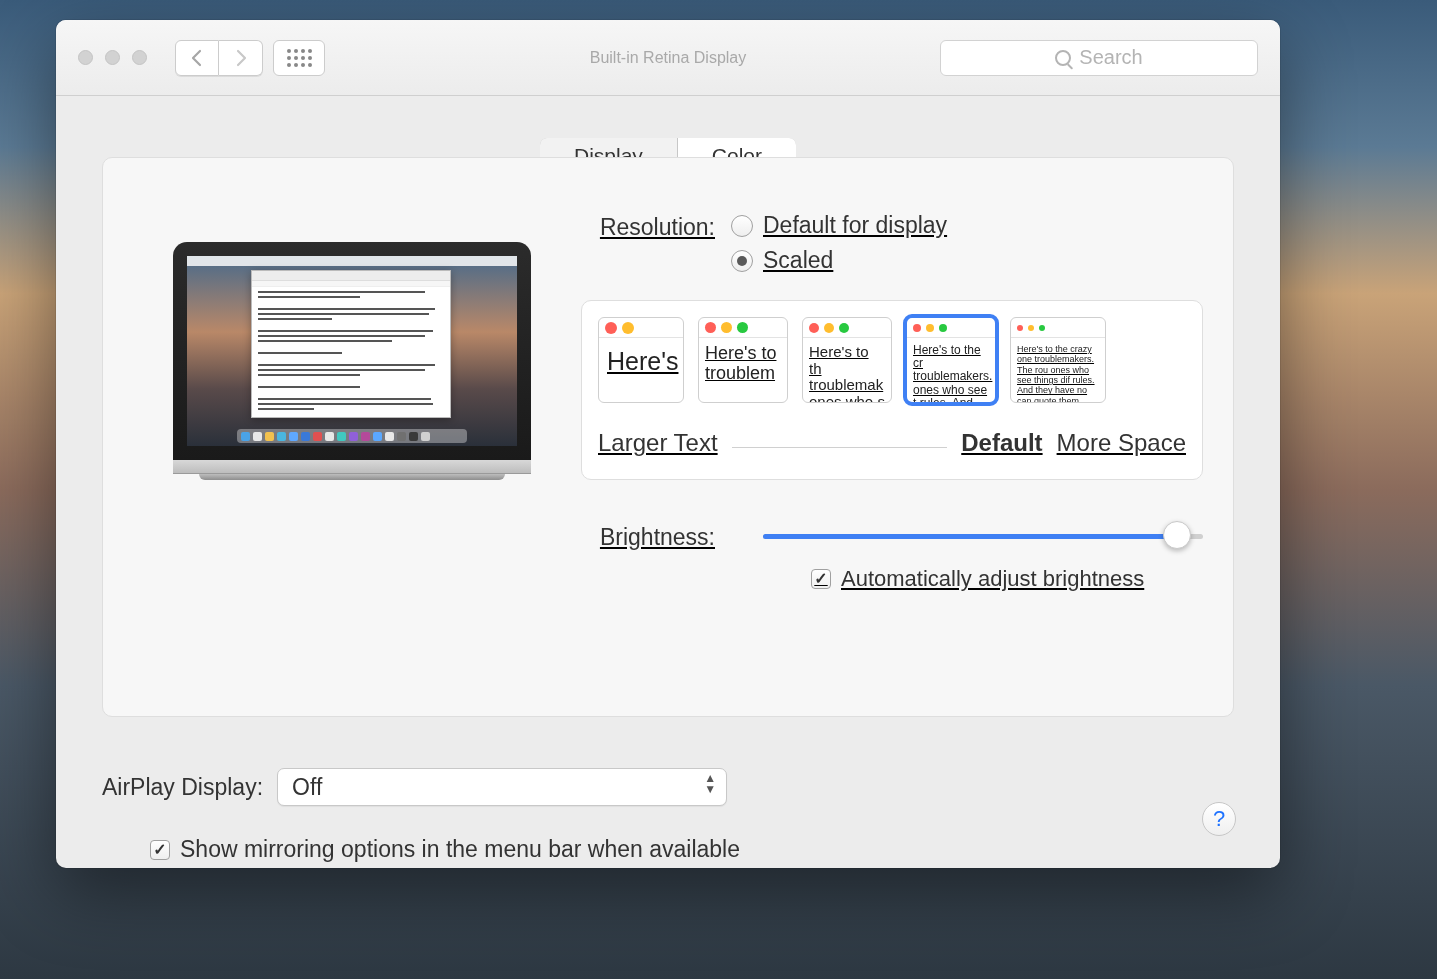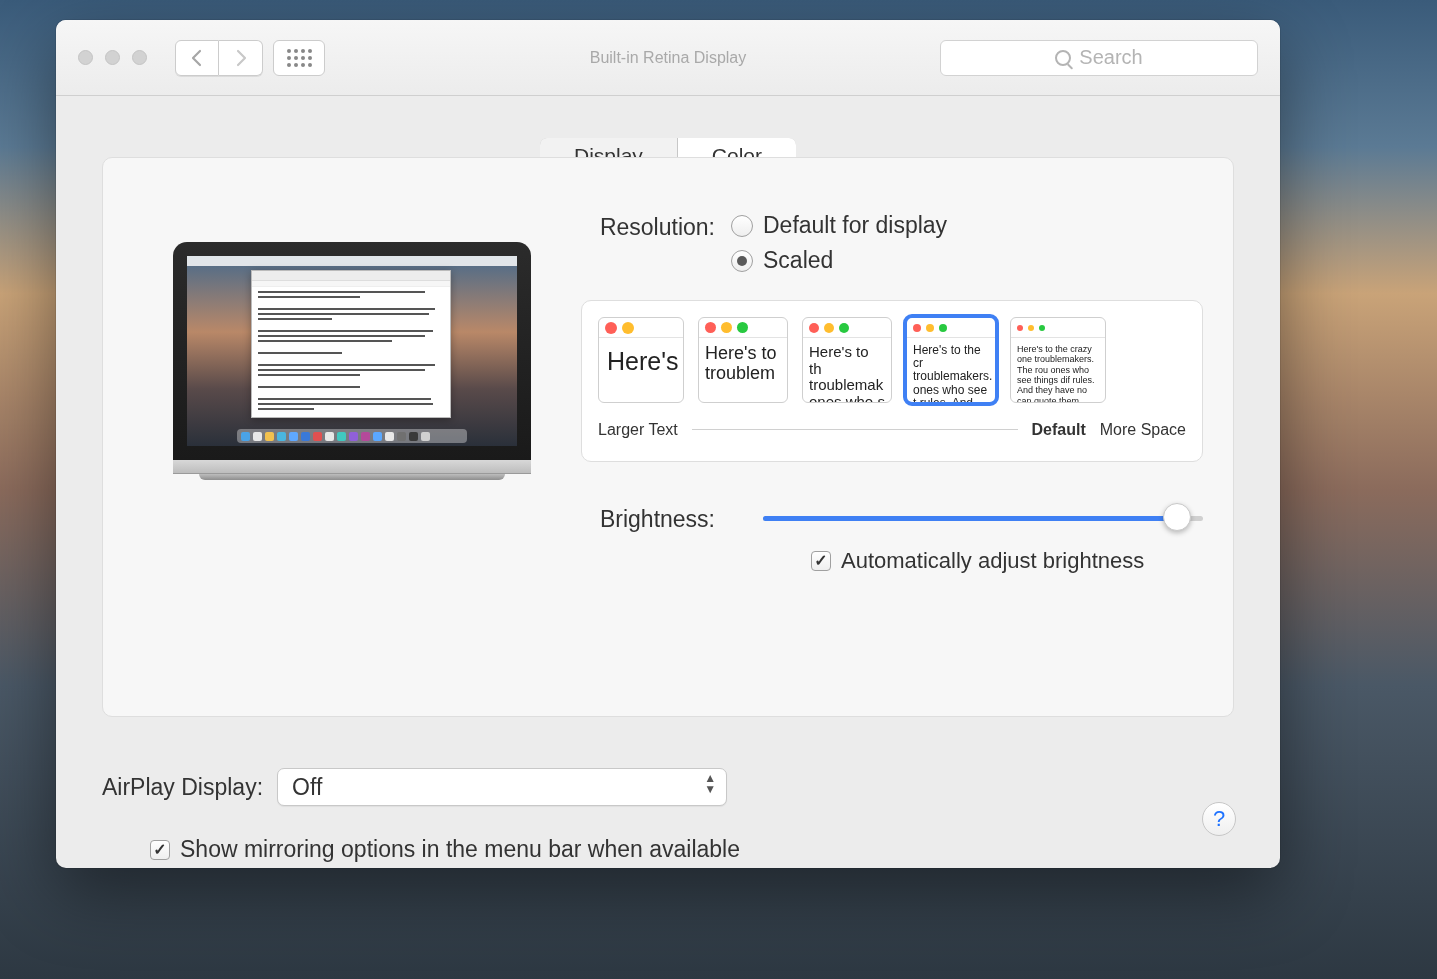--- a/index.html
+++ b/index.html
@@ -75,21 +75,21 @@
 .doc-win .tb2 { height:6px; background:#f6f6f6; border-bottom:1px solid #eee;}
 .doc-lines { padding:4px 6px; }
 .doc-lines div { height:2px; background:#555; margin-bottom:3px;}
 .doc-lines .gap { height:4px; background:transparent; }
 .dock { position:absolute; bottom:3px; left:50%; transform:translateX(-50%); width: 230px; height:14px; background: rgba(255,255,255,0.35); border-radius: 4px; display:flex; align-items:center; padding:0 4px; gap:3px;}
 .dock span { width:9px; height:9px; border-radius:2px; }
 .laptop-base { height:14px; background: linear-gradient(180deg, #d8d8d8, #bdbdbd); border-bottom:1px solid #9a9a9a;}
 .laptop-foot { height:6px; background: linear-gradient(180deg, #bdbdbd, #8e8e8e); margin: 0 26px; border-radius: 0 0 16px 16px; display:flex; align-items:center; justify-content:center; font-size:4px; color:#666;}
 
 
-.settings { flex:1; padding-left: 10px; }
+.settings { flex:1; padding-left: 10px; text-decoration: underline; }
 .row { display:flex; align-items:flex-start; margin-bottom: 12px; }
 .label-col { width: 150px; text-align:right; padding-right:16px; font-size:23px; color:#333; padding-top:2px;}
 .control-col { flex:1; }
 
 .radio-row { display:flex; align-items:center; gap:10px; font-size:23px; color:#333; margin-bottom:8px;}
 .radio { width:22px; height:22px; border-radius:50%; border:1px solid #a0a0a0; background: linear-gradient(180deg,#ffffff,#eeeeee); position:relative; flex-shrink:0;}
 .radio.checked::after { content:''; position:absolute; top:5px; left:5px; width:10px; height:10px; border-radius:50%; background:#595959;}
 
 
 .scale-box { margin-top: 18px; background:#ffffff; border:1px solid #dedede; border-radius:10px; padding: 16px 16px 22px 16px; position:relative; box-shadow: inset 0 1px 0 rgba(255,255,255,0.7);}
@@ -101,21 +101,21 @@
 .tdot-r { background:#ff5f57; }
 .tdot-y { background:#ffbd2e; }
 .tdot-g { background:#28c940; }
 .thumb .tbody { padding: 6px 6px; color:#222; line-height:1.1; overflow:hidden; white-space:normal;}
 
 .t0 { width: 86px; height: 86px;} .t0 .thead span { width:12px; height:12px;} .t0 .tbody{ font-size:25px; padding:10px 8px;}
 .t1 { width: 90px; height: 86px;} .t1 .thead span { width:11px; height:11px;} .t1 .tbody{ font-size:18px;}
 .t2 { width: 90px; height: 86px;} .t2 .thead span { width:10px; height:10px;} .t2 .tbody{ font-size:15px;}
 .t3 { width: 90px; height: 86px;} .t3 .thead span { width:8px; height:8px;} .t3 .tbody{ font-size:12px;}
 .t4 { width: 96px; height: 86px;} .t4 .thead span { width:6px; height:6px;} .t4 .tbody{ font-size:9px; line-height:1.15;}
-.scale-labels { display:flex; justify-content:space-between; margin-top:18px; font-size:16px; color:#333;}
+.scale-labels { display:flex; justify-content:space-between; margin-top:26px; font-size:24px; color:#333;}
 .scale-labels .def { font-weight:600;}
 .scale-labels .mid { flex:1; border-bottom:1px solid #d0d0d0; margin: 0 14px 6px 14px; position:relative; top:-3px;}
 
 
 .brightness-row { margin-top: 42px; gap: 32px;}
 .slider { position:relative; height: 20px; margin-top: 4px; width: 440px;}
 .track-bg { position:absolute; top:8px; left:0; right:0; height:5px; border-radius:3px; background:#d0d0d0;}
 .track-fill { position:absolute; top:8px; left:0; height:5px; border-radius:3px; background:#3f80f4;}
 .knob { position:absolute; top:-5px; width:28px; height:28px; border-radius:50%; background:#fff; border:1px solid #c9c9c9; box-shadow: 0 2px 5px rgba(0,0,0,0.25); transform: translateX(14px);}
 

